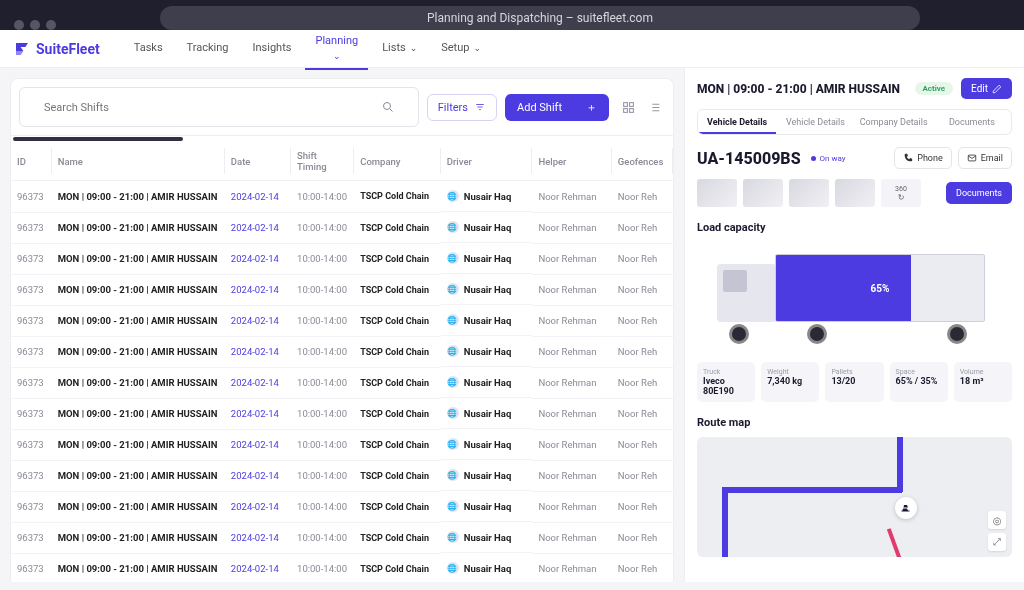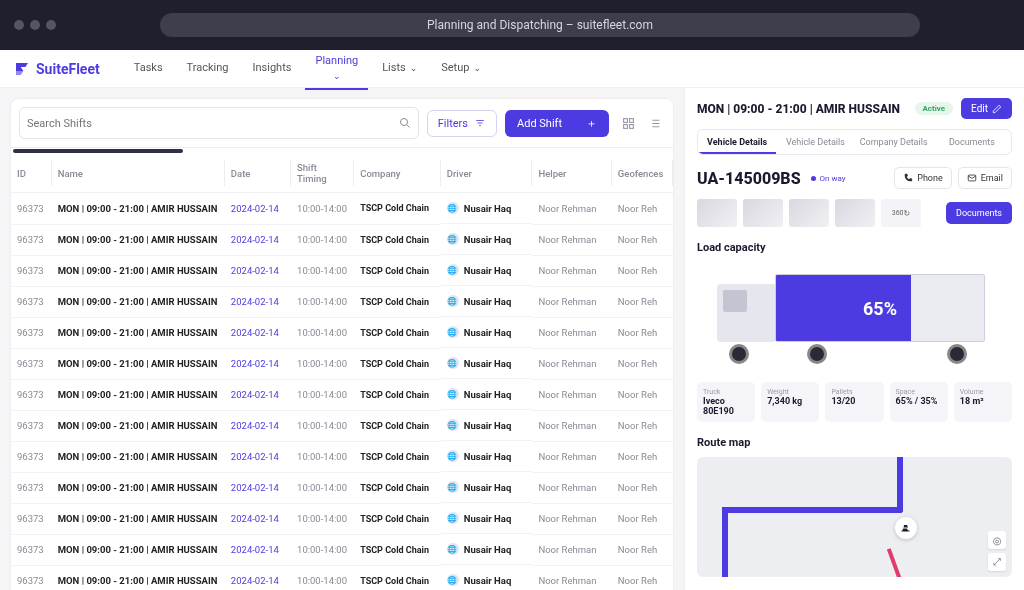--- a/index.html
+++ b/index.html
@@ -1,39 +1,39 @@
 <!DOCTYPE html>
 <html><head>
 <meta charset="utf-8">
 <style>
 * { margin: 0; padding: 0; box-sizing: border-box; font-family: -apple-system, BlinkMacSystemFont, "Segoe UI", Roboto, sans-serif; }
 body { background: #f5f4f7; width: 1024px; height: 590px; overflow: hidden; }
 
 
-.browser-chrome { background: #1f1f2d; height: 50px; display: flex; align-items: center; padding: 0 14px; gap: 14px; }
+.browser-chrome { background: #1f1f2d; height: 30px; display: flex; align-items: flex-end; padding: 0 14px; gap: 14px; }
 .chrome-dots { display: flex; gap: 6px; }
 .chrome-dot { width: 10px; height: 10px; border-radius: 50%; background: #565662; }
 .url-bar { flex: 1; background: #3e3e4c; border-radius: 16px; height: 24px; display: flex; align-items: center; justify-content: center; color: #d6d6de; font-size: 12px; max-width: 760px; margin: 0 auto; }
 
 
 .app-header { background: #fff; height: 38px; display: flex; align-items: center; padding: 0 14px; gap: 18px; border-bottom: 1px solid #eee; }
 .brand { display: flex; align-items: center; gap: 6px; font-weight: 700; color: #4b3be0; font-size: 14px; }
 .brand svg { width: 16px; height: 16px; }
 .nav { display: flex; gap: 4px; margin-left: 6px; }
 .nav-item { font-size: 11px; color: #555; padding: 7px 10px; cursor: pointer; display: flex; align-items: center; gap: 4px; border-bottom: 2px solid transparent; }
 .nav-item.active { color: #4b3be0; border-bottom-color: #4b3be0; flex-direction: column; }
 .chev { font-size: 9px; }
 
 .app-body { display: flex; height: calc(590px - 38px - 38px); }
 .left { flex: 1; padding: 10px 10px 0 10px; overflow: hidden; }
 .right { width: 340px; background: #fff; padding: 10px 12px; border-left: 1px solid #eee; overflow-y: auto; }
 
 
 .toolbar { display: flex; gap: 8px; align-items: center; background: #fff; padding: 8px; border-radius: 8px 8px 0 0; border: 1px solid #eee; }
-.search-wrap { flex: 1; position: relative; display: flex; align-items: center; border: 1px solid #e4e4ea; border-radius: 6px; height: 32px; padding: 0 7px; }
+.search-wrap { flex: 1; position: relative; display: flex; align-items: center; border: 1px solid #e4e4ea; border-radius: 6px; height: 40px; padding: 0 24px; }
 .search-wrap input { border: 0; outline: 0; flex: 1; font-size: 11px; color: #666; }
 .search-icon { color: #8a8a96; }
 .filters-btn { display: flex; align-items: center; gap: 6px; border: 1px solid #d6d4f2; color: #4b3be0; font-size: 11px; padding: 6px 10px; border-radius: 6px; background: #fff; cursor: pointer; }
 .add-btn { display: flex; align-items: center; gap: 24px; background: #4b3be0; color: #fff; font-size: 11px; padding: 6px 12px; border-radius: 6px; border: 0; cursor: pointer; }
 .view-toggle { display: flex; gap: 4px; }
 .view-toggle span { width: 22px; height: 22px; display: flex; align-items: center; justify-content: center; color: #9696a6; cursor: pointer; font-size: 12px; }
 
 .hbar { height: 6px; background: #fff; border-left: 1px solid #eee; border-right: 1px solid #eee; position: relative; }
 .hbar .thumb { position: absolute; left: 2px; top: 1px; height: 4px; width: 170px; background: #303042; border-radius: 2px; }
 
@@ -66,27 +66,27 @@
 .chip-onway::before { content: ""; width: 5px; height: 5px; border-radius: 50%; background: #4b3be0; }
 .contact-btns { display: flex; gap: 6px; margin-left: auto; }
 .contact-btn { border: 1px solid #e4e4ea; background: #fff; font-size: 9px; padding: 5px 8px; border-radius: 5px; display: flex; align-items: center; gap: 4px; cursor: pointer; color: #333; }
 
 .subtabs { display: flex; gap: 14px; font-size: 9px; color: #9a9aaa; margin-bottom: 10px; }
 .subtab { cursor: pointer; }
 .subtab.active { color: #4b3be0; font-weight: 600; }
 
 .thumb-row { display: flex; gap: 6px; margin-bottom: 14px; align-items: center; }
 .thumb { width: 40px; height: 28px; background: linear-gradient(135deg,#d8d8e0,#f0f0f4); border-radius: 3px; }
-.thumb.rot { background: #f3f3f8; display: flex; align-items: center; justify-content: center; font-size: 7px; color: #666; flex-direction: row; }
+.thumb.rot { background: #f3f3f8; display: flex; align-items: center; justify-content: center; font-size: 7px; color: #666; flex-direction: column; }
 .docs-btn { margin-left: auto; background: #4b3be0; color: #fff; font-size: 9px; border: 0; padding: 6px 10px; border-radius: 5px; cursor: pointer; }
 
 .sec-title { font-size: 11px; font-weight: 700; color: #1a1a2e; margin-bottom: 8px; }
 
 .truck { position: relative; height: 110px; margin-bottom: 10px; }
-.truck-body { position: absolute; left: 78px; top: 12px; width: 210px; height: 68px; border: 1px solid #cfcfdb; border-radius: 2px; background: linear-gradient(to right, #4b3be0 0%, #4b3be0 65%, #ebebf2 65%, #ebebf2 100%); display: flex; align-items: center; justify-content: center; color: #fff; font-size: 18px; font-weight: 700; }
+.truck-body { position: absolute; left: 78px; top: 12px; width: 210px; height: 68px; border: 1px solid #cfcfdb; border-radius: 2px; background: linear-gradient(to right, #4b3be0 0%, #4b3be0 65%, #ebebf2 65%, #ebebf2 100%); display: flex; align-items: center; justify-content: center; color: #fff; font-size: 10px; font-weight: 700; }
 .truck-cab { position: absolute; left: 20px; top: 22px; width: 58px; height: 58px; background: #e6e6ee; border-radius: 4px 2px 2px 4px; }
 .truck-cab::before { content: ""; position: absolute; top: 6px; left: 6px; width: 24px; height: 22px; background: #c4c4d2; border-radius: 2px; }
 .wheel { position: absolute; bottom: 8px; width: 20px; height: 20px; background: #2a2a36; border-radius: 50%; border: 3px solid #888; }
 
 .stat-row { display: flex; gap: 6px; margin-bottom: 14px; }
 .stat-box { flex: 1; background: #f5f5f9; border-radius: 5px; padding: 6px 6px; }
 .stat-label { font-size: 7px; color: #9a9aaa; }
 .stat-val { font-size: 9px; font-weight: 700; color: #1a1a2e; }
 
 .map { height: 120px; background: #eceef2; border-radius: 6px; position: relative; overflow: hidden; }

